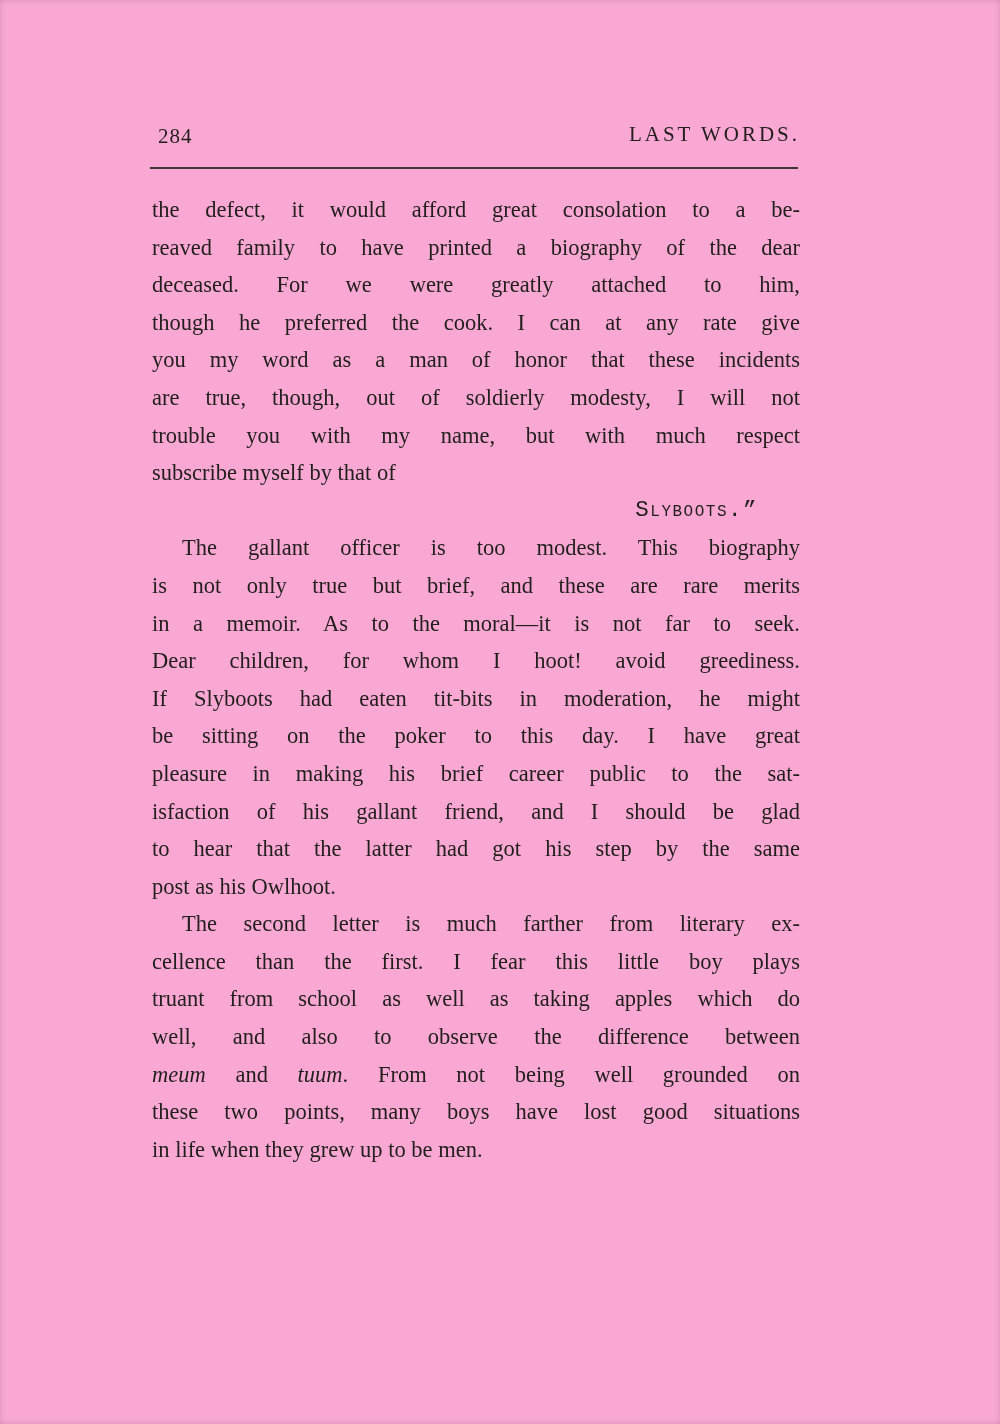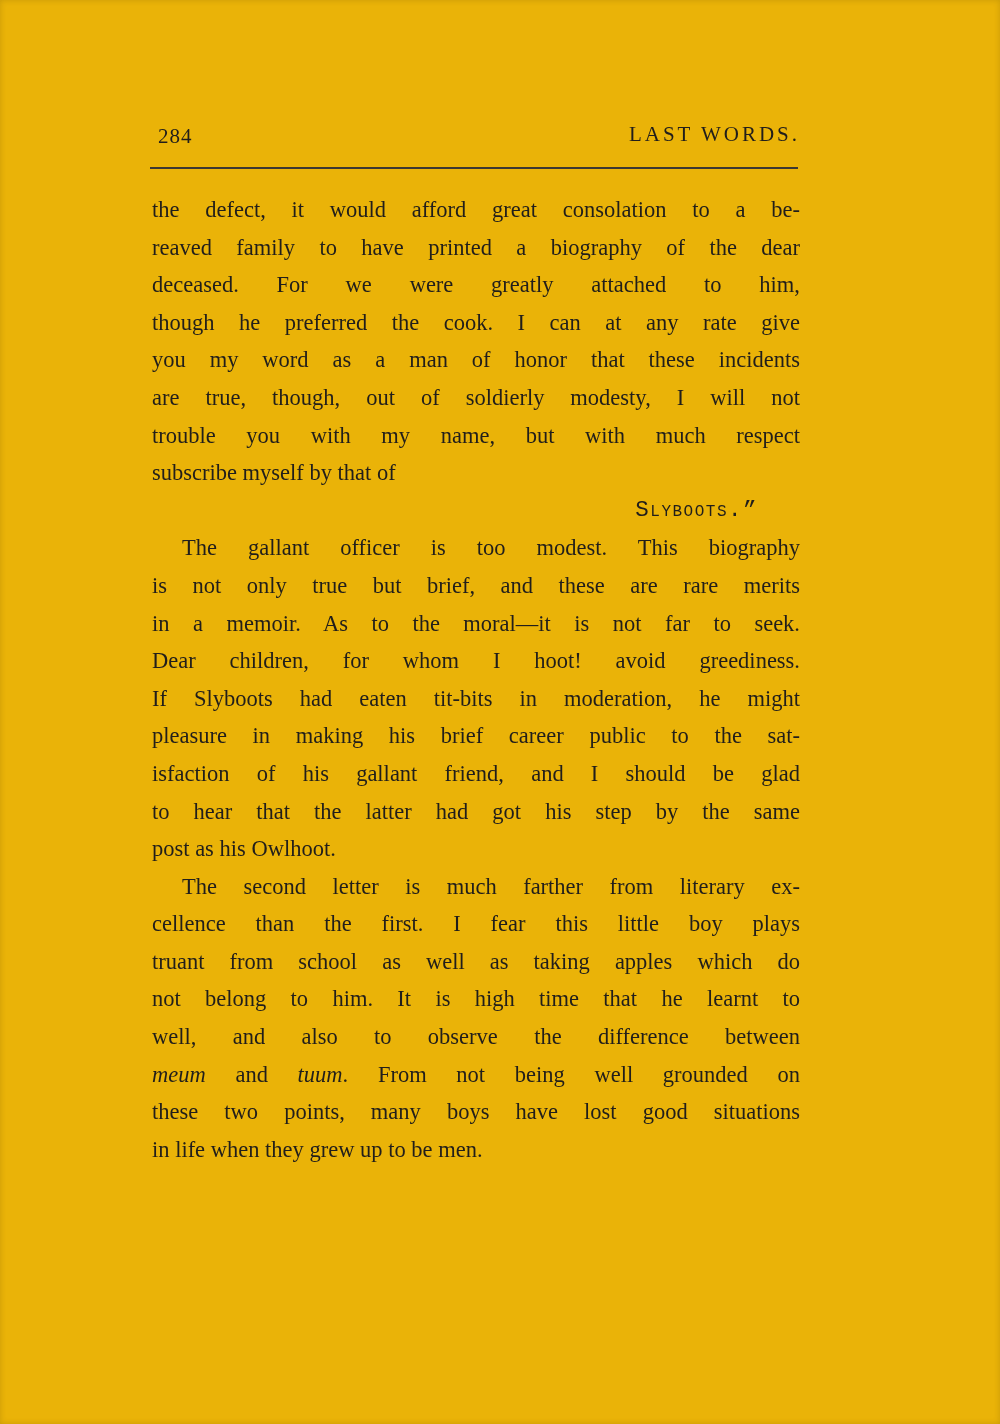--- a/index.html
+++ b/index.html
@@ -5,21 +5,21 @@
   html, body {
     margin: 0;
     padding: 0;
     background: #e9e7e1;
   }
   .page {
     position: relative;
     width: 1000px;
     height: 1424px;
     margin: 0 auto;
-    background: #eab308;
+    background: #f9a8d4;
     font-family: "Liberation Serif", serif;
     color: #211e1b;
     overflow: hidden;
     box-shadow: 0 0 6px rgba(0,0,0,0.15) inset;
   }
   .header {
     position: absolute;
     top: 122px;
     left: 152px;
     width: 648px;
@@ -88,26 +88,26 @@
       <div class="line">you my word as a man of honor that these incidents</div>
       <div class="line">are true, though, out of soldierly modesty, I will not</div>
       <div class="line">trouble you with my name, but with much respect</div>
       <div class="line last">subscribe myself by that of</div>
       <div class="line signature">Slyboots.”</div>
       <div class="line indent">The gallant officer is too modest. This biography</div>
       <div class="line">is not only true but brief, and these are rare merits</div>
       <div class="line">in a memoir. As to the moral—it is not far to seek.</div>
       <div class="line">Dear children, for whom I hoot! avoid greediness.</div>
       <div class="line">If Slyboots had eaten tit-bits in moderation, he might</div>
+      <div class="line">be sitting on the poker to this day. I have great</div>
       <div class="line">pleasure in making his brief career public to the sat-</div>
       <div class="line">isfaction of his gallant friend, and I should be glad</div>
       <div class="line">to hear that the latter had got his step by the same</div>
       <div class="line last">post as his Owlhoot.</div>
       <div class="line indent">The second letter is much farther from literary ex-</div>
       <div class="line">cellence than the first. I fear this little boy plays</div>
       <div class="line">truant from school as well as taking apples which do</div>
-      <div class="line">not belong to him. It is high time that he learnt to</div>
       <div class="line">well, and also to observe the difference between</div>
       <div class="line"><i>meum</i> and <i>tuum</i>. From not being well grounded on</div>
       <div class="line">these two points, many boys have lost good situations</div>
       <div class="line last">in life when they grew up to be men.</div>
     </div>
 </div>
 
 </body></html>

